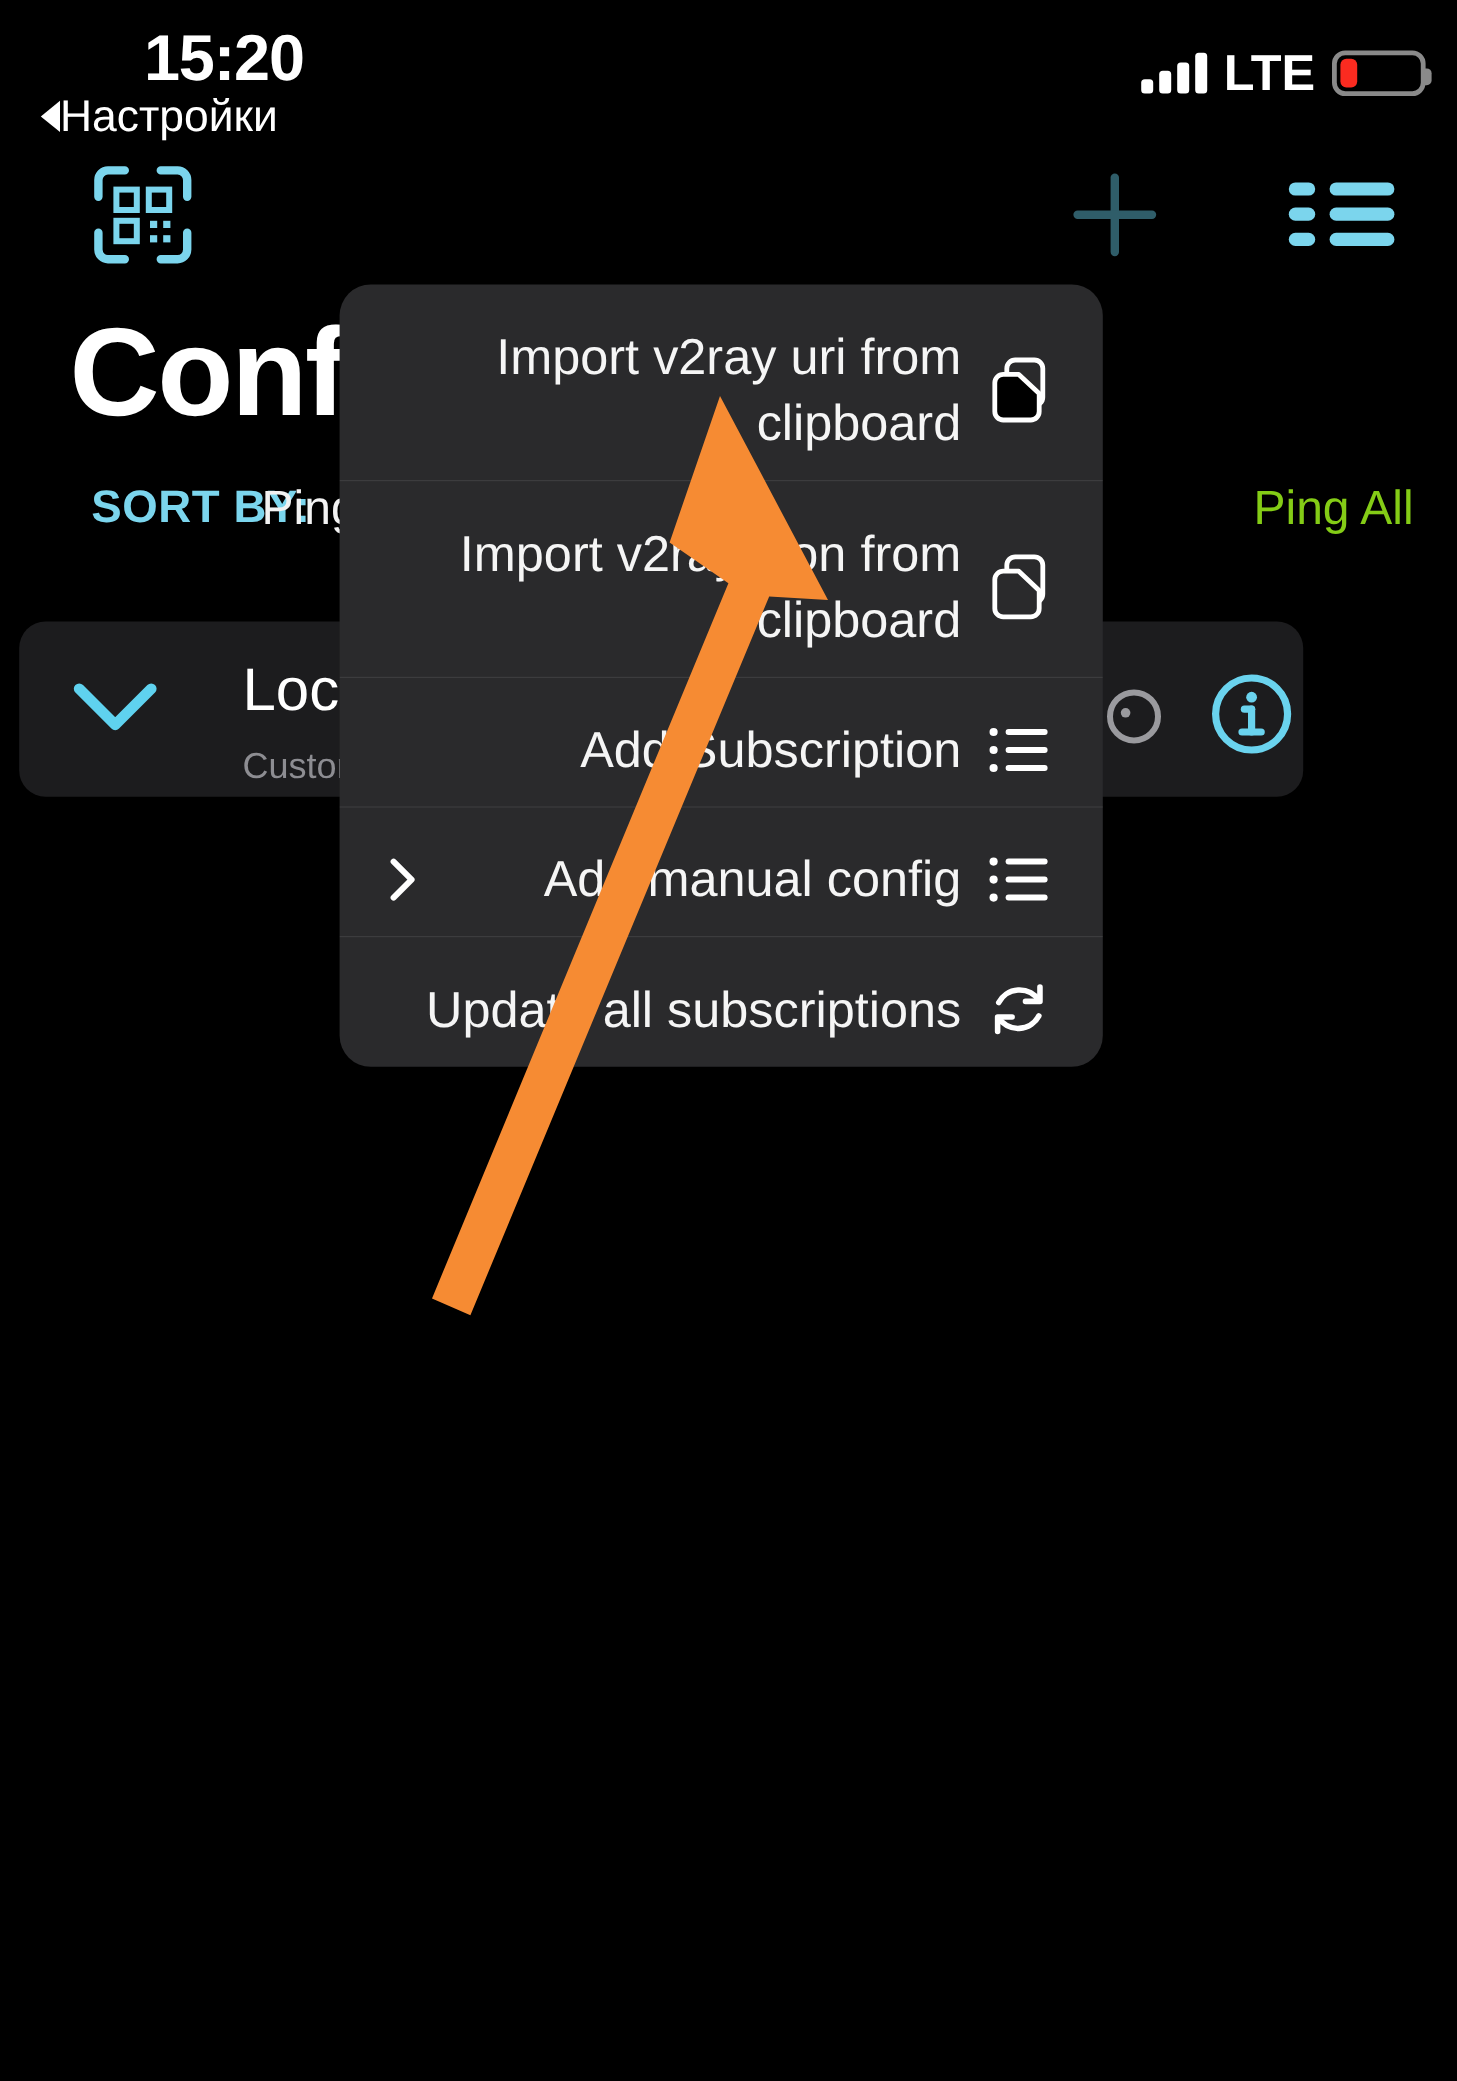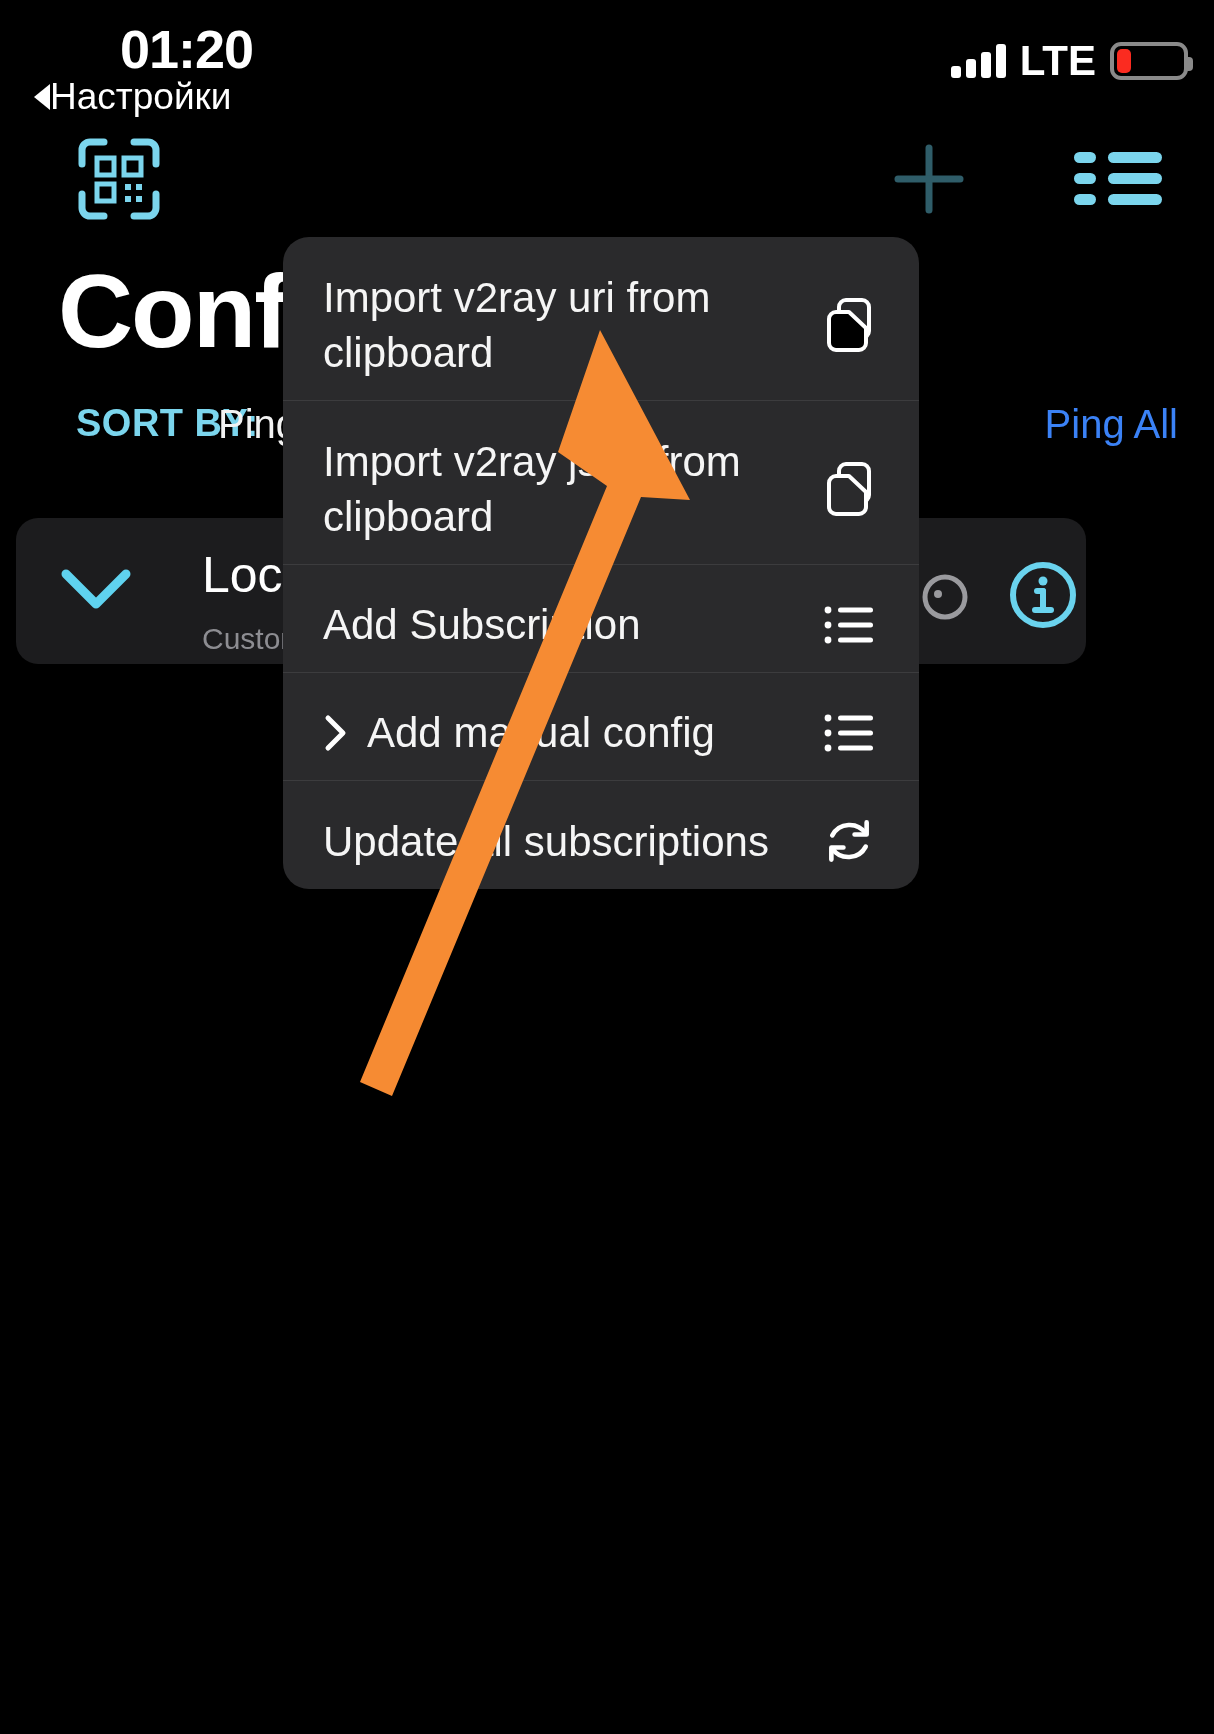--- a/index.html
+++ b/index.html
@@ -170,21 +170,21 @@
     left: 218px; top: 0;
     font-size: 40px;
     font-weight: 400;
     color: #f2f2f2;
   }
   .ping-all {
     position: absolute;
     right: 36px; top: 0;
     font-size: 40px;
     font-weight: 400;
-    color: #3b82f6;
+    color: #84cc16;
   }
 
   
   .config-card {
     position: absolute;
     left: 16px;
     top: 518px;
     width: 1070px;
     height: 146px;
     background: #1c1c1e;
@@ -242,20 +242,21 @@
     z-index: 30;
   }
   .menu-item {
     position: relative;
     display: flex;
     align-items: center;
     padding: 12px 44px 0 40px;
     min-height: 108px;
     box-sizing: border-box;
     border-bottom: 1px solid #3c3c3e;
+    text-align: right;
   }
   .menu-item:last-child { border-bottom: none; }
   .menu-item.tall { min-height: 164px; }
   .menu-chevron-right {
     width: 26px;
     height: 40px;
     margin-right: 18px;
     flex: 0 0 auto;
   }
   .menu-label {
@@ -282,21 +283,21 @@
     width: 1214px;
     height: 1734px;
     pointer-events: none;
     z-index: 60;
   }
 </style>
 </head>
 <body>
 
 <div class="status-bar">
-  <div class="status-time">01:20</div>
+  <div class="status-time">15:20</div>
   <div class="status-right">
     <div class="signal-bars">
       <i></i>
         <i></i>
         <i></i>
         <i></i>
     </div>
     <div class="lte-label">LTE</div>
     <div class="battery">
       <div class="battery-fill"></div>

